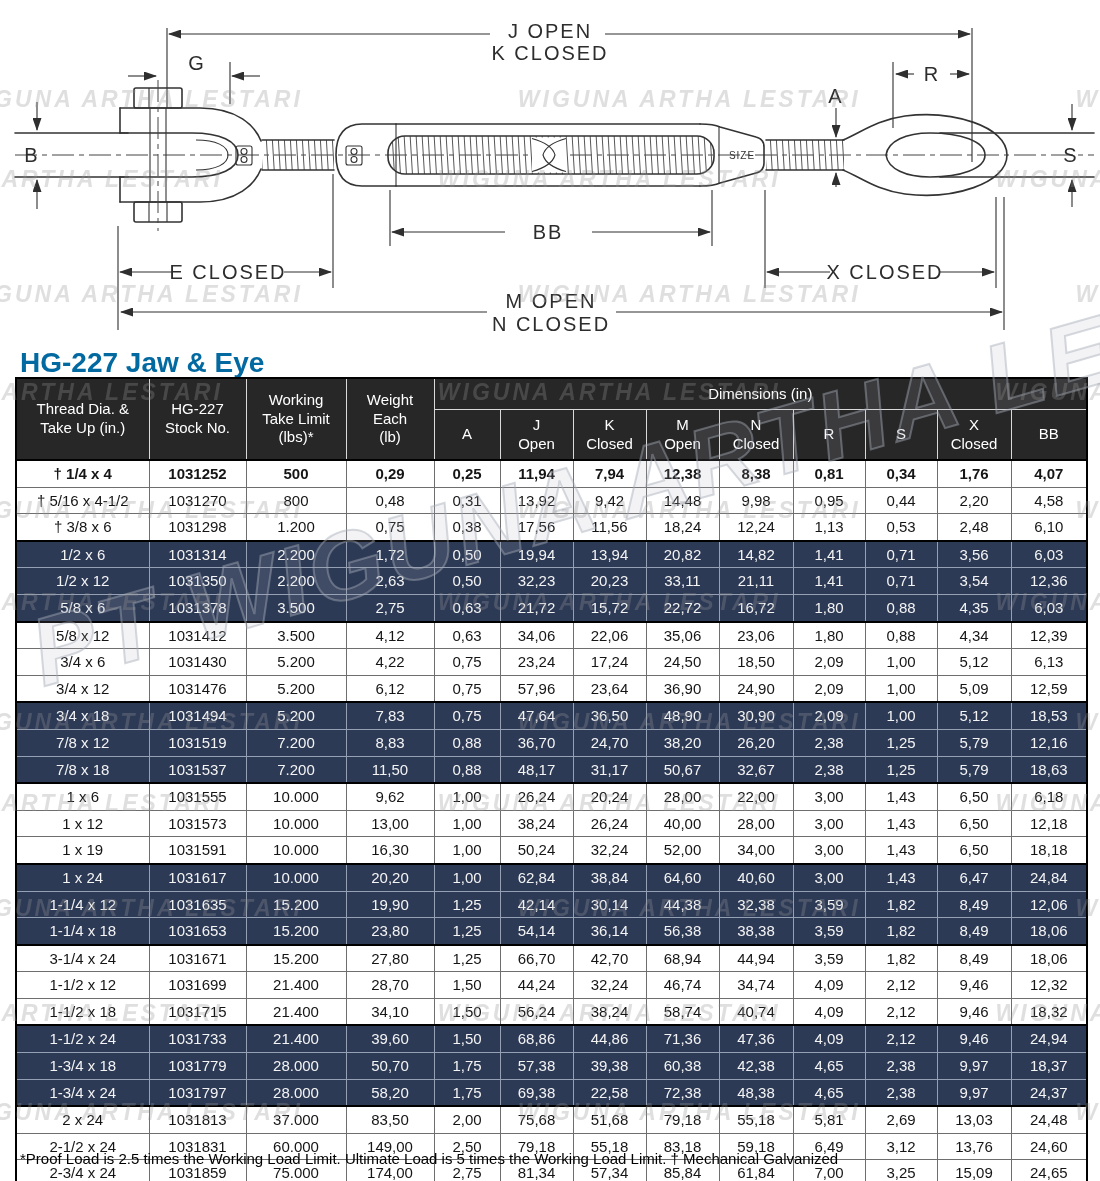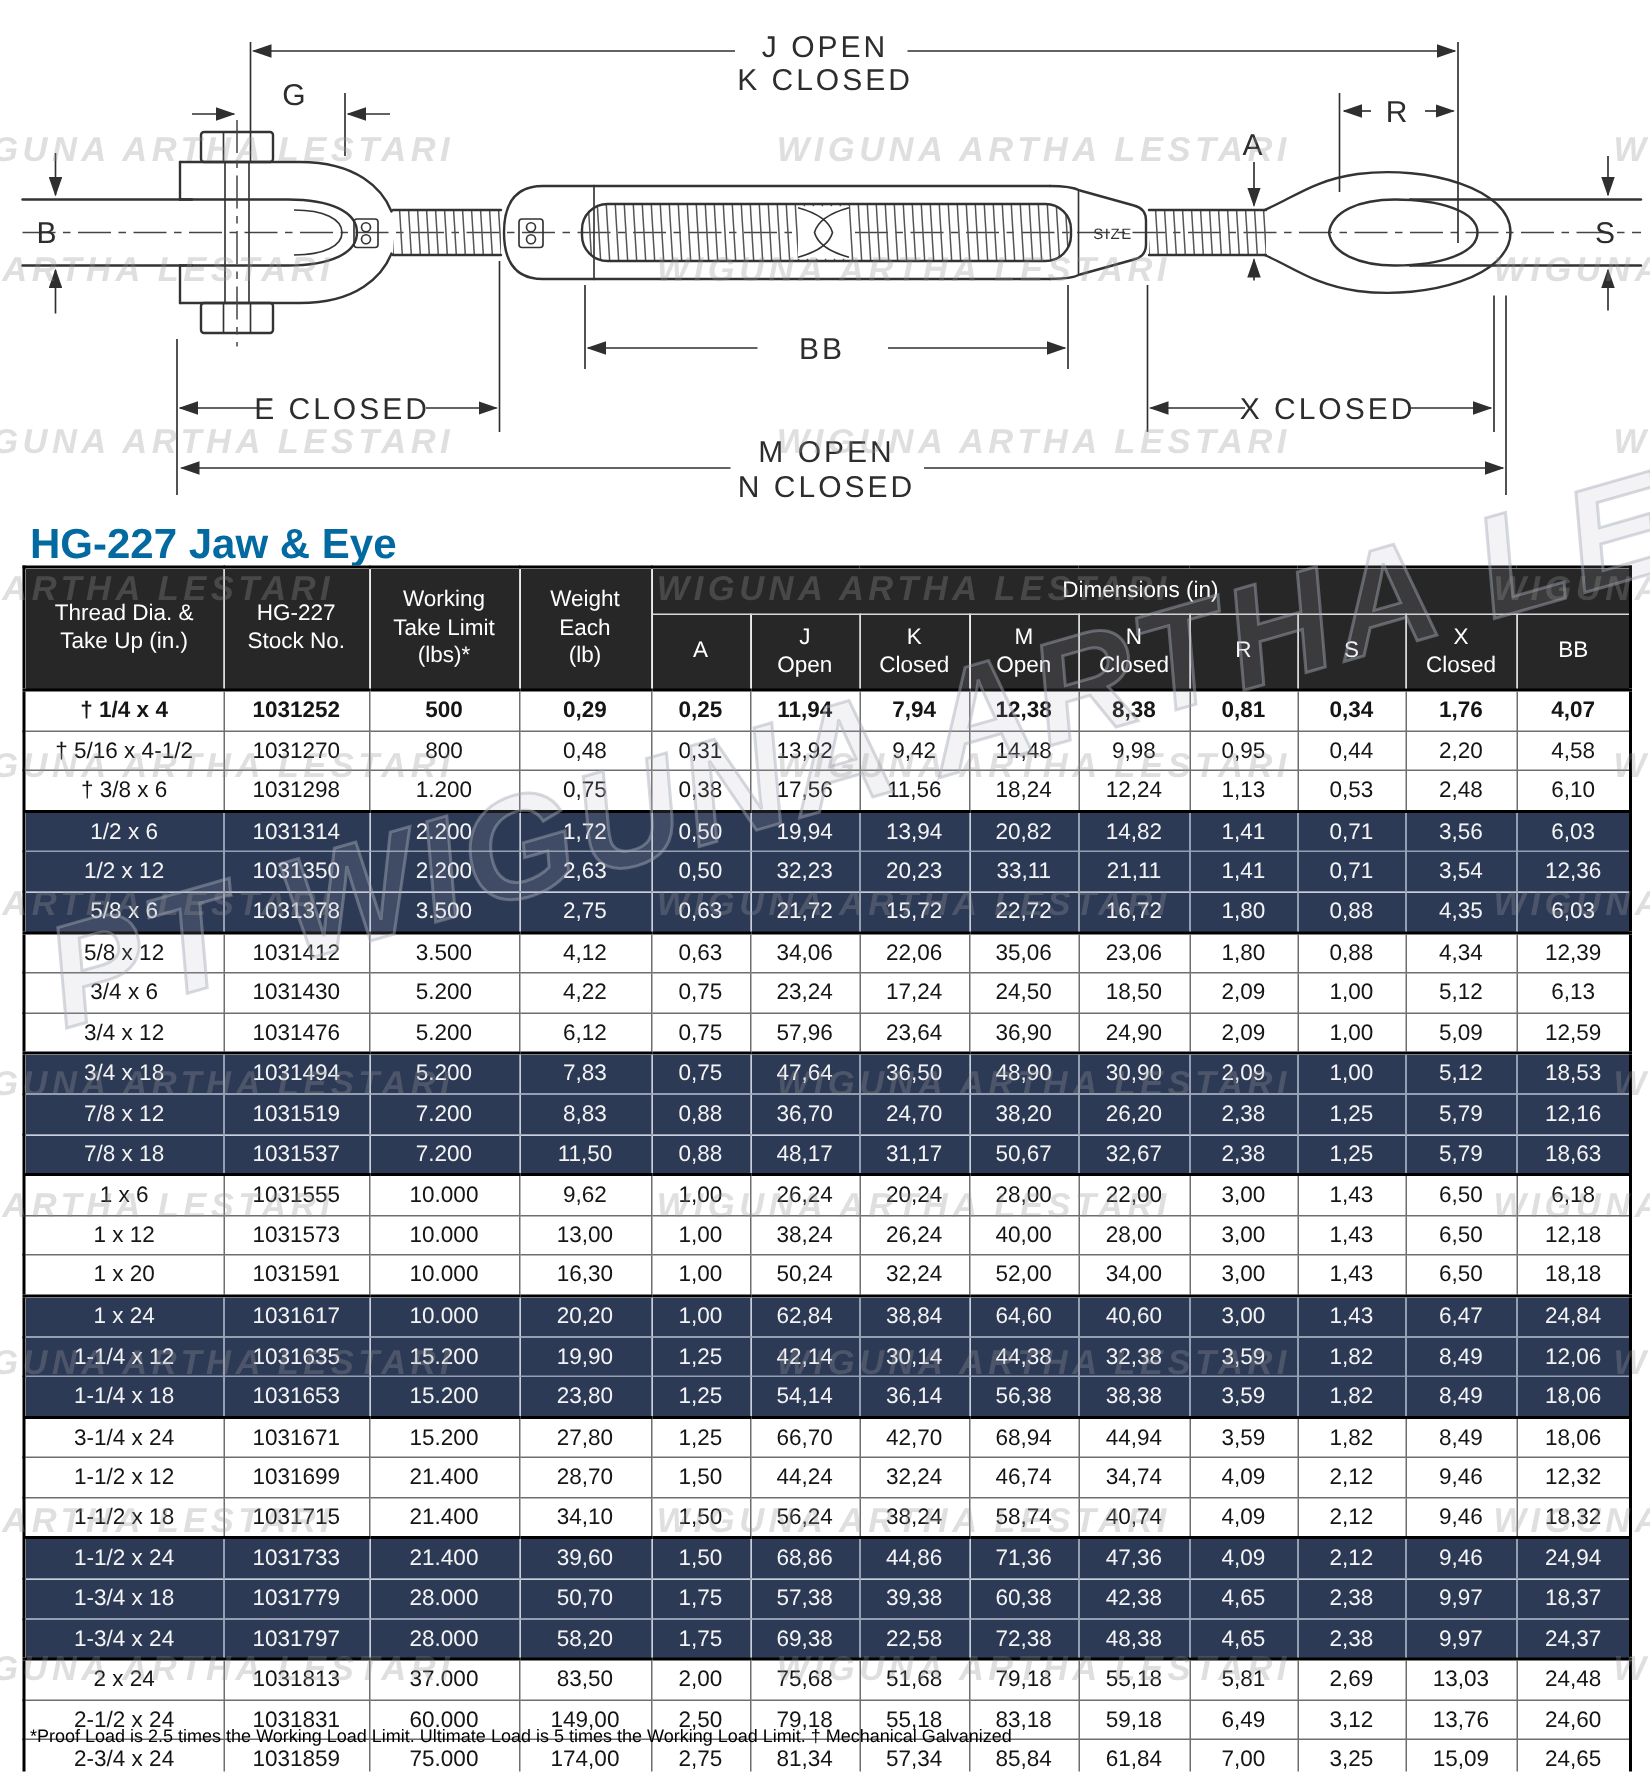--- a/index.html
+++ b/index.html
@@ -23,21 +23,21 @@
   .drawing{position:absolute;top:0;left:0;z-index:1;}
   .part{stroke:#333;stroke-width:1.6;fill:none;stroke-linejoin:round;stroke-linecap:round;}
   .thin{stroke:#333;stroke-width:1.1;fill:none;}
   .dim{stroke:#2f2f2f;stroke-width:1.1;fill:none;}
   .cl{stroke:#444;stroke-width:1;fill:none;stroke-dasharray:22 5 5 5;}
   .lbl{font-family:"Liberation Sans",sans-serif;font-size:20px;fill:#2d2d2d;letter-spacing:2px;}
   .lbl-s{font-family:"Liberation Sans",sans-serif;font-size:10px;fill:#333;letter-spacing:1px;}
 
   
   .section-title{position:absolute;left:20px;top:347px;font-size:28px;font-weight:bold;color:#0369a1;z-index:2;}
-  .footnote{position:absolute;left:20px;top:1150px;font-size:12px;color:#000;z-index:2;}
+  .footnote{position:absolute;left:20px;top:1150px;font-size:15px;color:#000;z-index:2;}
 
   
   .table-wrap{position:absolute;left:15px;top:377px;width:1071px;z-index:2;}
   table{border-collapse:collapse;table-layout:fixed;width:1071px;background:#fff;
     border:2.5px solid #000;}
   th,td{text-align:center;vertical-align:middle;overflow:hidden;}
   thead th{background:#272727;color:#fff;font-weight:normal;font-size:15px;
     border:1px solid #d9d9d9;white-space:pre-line;line-height:1.25;}
   thead tr.tier1 th.dims-group{height:28px;}
   thead tr.tier2 th{height:47px;}
@@ -446,21 +446,21 @@
             <td>38,24</td>
             <td>26,24</td>
             <td>40,00</td>
             <td>28,00</td>
             <td>3,00</td>
             <td>1,43</td>
             <td>6,50</td>
             <td>12,18</td>
           </tr>
           <tr class="light">
-            <td>1 x 20</td>
+            <td>1 x 19</td>
             <td>1031591</td>
             <td>10.000</td>
             <td>16,30</td>
             <td>1,00</td>
             <td>50,24</td>
             <td>32,24</td>
             <td>52,00</td>
             <td>34,00</td>
             <td>3,00</td>
             <td>1,43</td>

